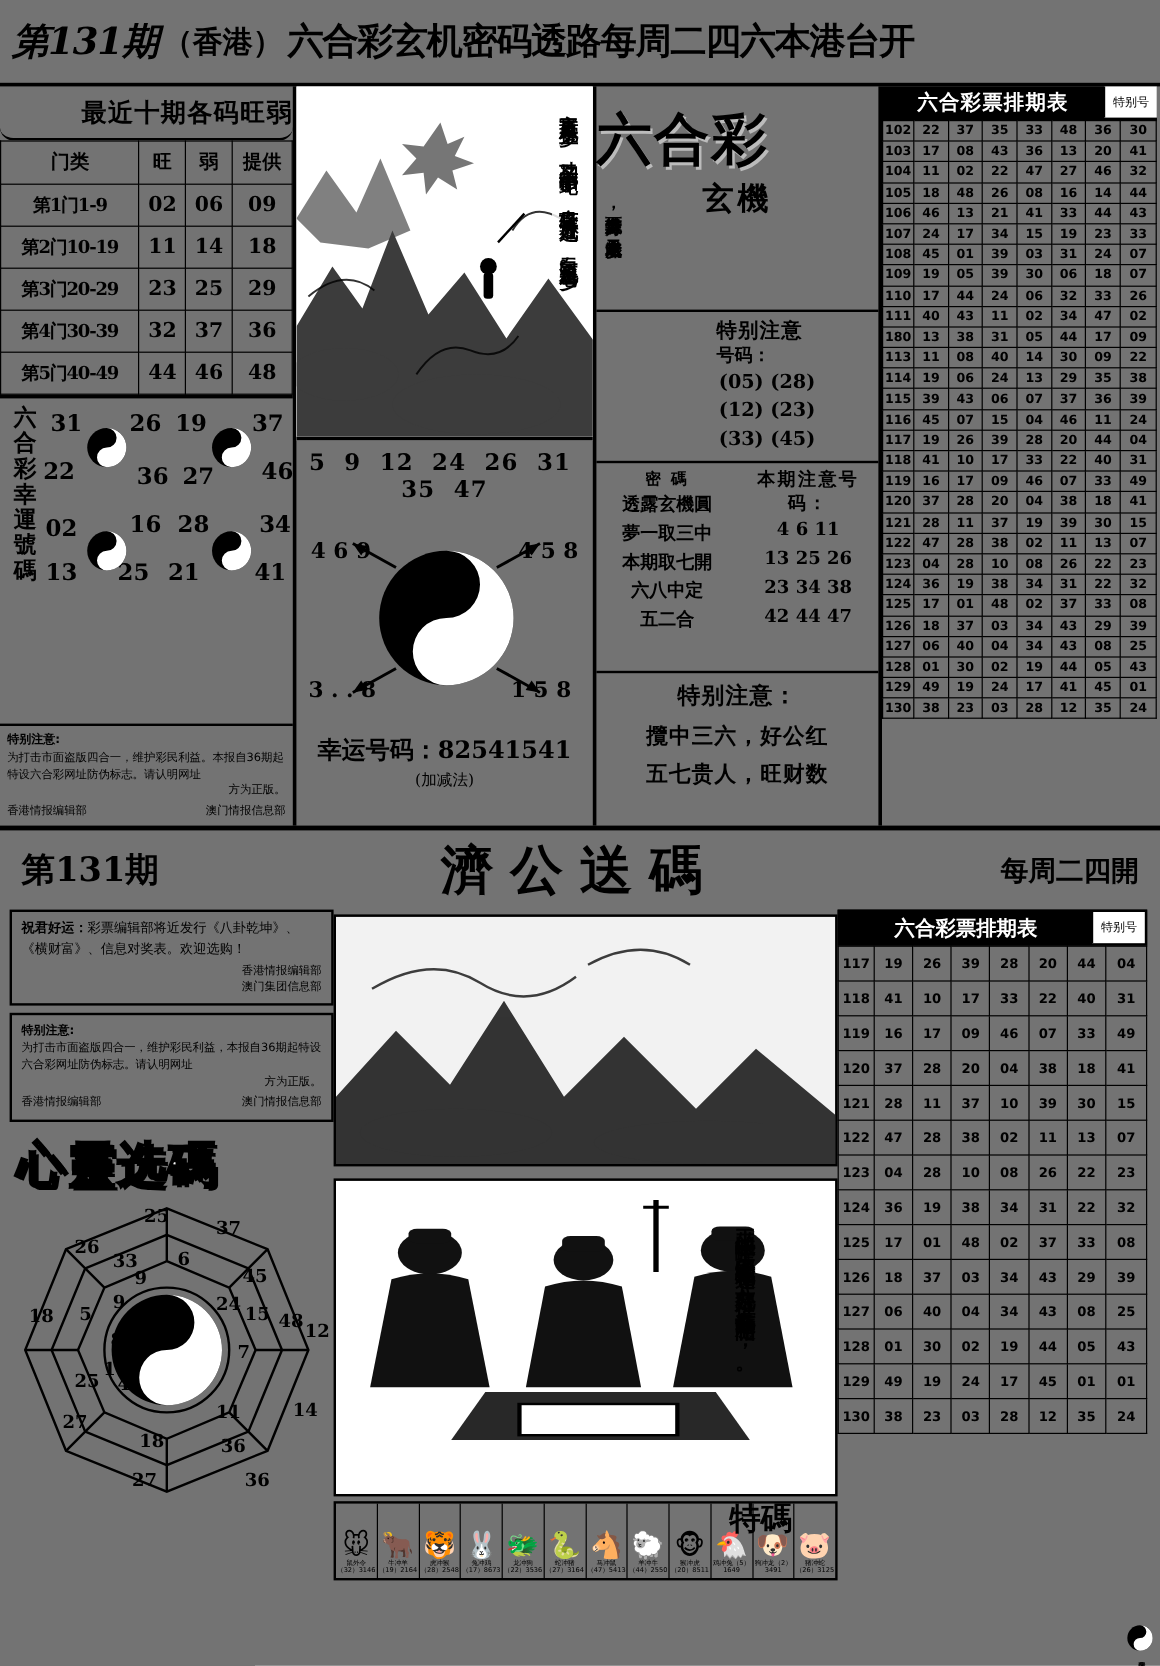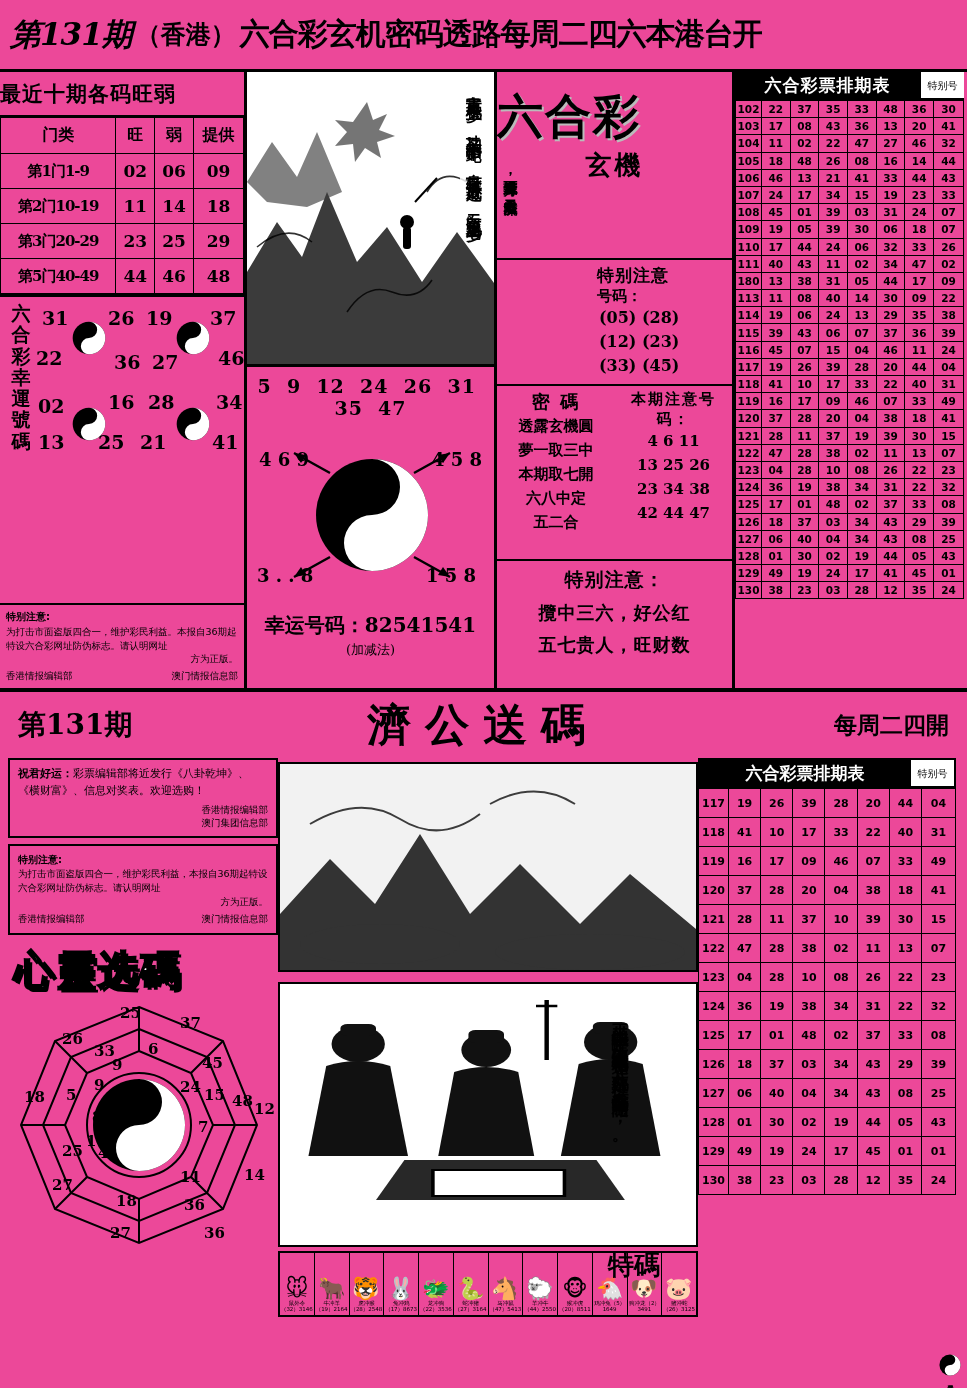--- a/index.html
+++ b/index.html
@@ -4,21 +4,21 @@
 <style>
   * { box-sizing: border-box; }
   body {
     margin: 0;
     padding: 0;
     width: 967px;
     background: #ffffff;
     font-family: "DejaVu Sans", sans-serif;
     color: #000;
   }
-  .page { width: 967px; height: 1388px; position: relative; background:#ec4899; }
+  .page { width: 967px; height: 1388px; position: relative; background:#737373; }
 
   
   .top-header {
     height: 72px;
     display: flex;
     align-items: center;
     padding: 0 10px;
     border-bottom: 3px solid #000;
   }
   .hdr-issue {
@@ -52,27 +52,28 @@
     height: 620px;
   }
   .col-a { width: 247px; border-right: 3px solid #000; display:flex; flex-direction:column;}
   .col-b { width: 250px; border-right: 3px solid #000; display:flex; flex-direction:column;}
   .col-c { width: 238px; border-right: 3px solid #000; display:flex; flex-direction:column;}
   .col-d { width: 229px; }
 
   
   .tblbox { border-bottom: 3px solid #000; }
   .tbl-title {
-    text-align: left;
+    text-align: right;
     font-family: Liberation Serif, serif;
     font-weight: bold;
     font-size: 21px;
     padding: 8px 0 7px;
     border-bottom: 2px solid #000;
     letter-spacing: 1px;
+    border-radius: 11px;
   }
   table.grid { border-collapse: collapse; width: 100%; }
   table.grid td, table.grid th {
     border: 1.5px solid #000;
     text-align: center;
     font-family: "DejaVu Serif", serif;
     font-weight: bold;
     font-size: 17px;
     padding: 7px 2px;
   }
@@ -167,21 +168,21 @@
     height: 86px;
   }
   .special-notice { padding: 4px 6px 6px 100px; }
   .sn-title { font-family:"DejaVu Serif",serif; font-weight:bold; font-size:17px; letter-spacing:1px;}
   .sn-line { font-family:"DejaVu Serif",serif; font-weight:bold; font-size:15px; }
   .sn-nums { font-family:"DejaVu Serif",serif; font-weight:bold; font-size:16px; line-height:1.5; padding-left:2px;}
 
   .mima-box { border-top: 2px solid #000; display:flex; height: 175px;}
   .mima-l { width: 118px; border-right: 0; padding: 4px 2px; text-align:center;}
   .mima-r { flex:1; padding: 4px 2px; text-align:center;}
-  .mima-h { font-family:"DejaVu Serif",serif; font-weight:bold; font-size:18px; letter-spacing:2px;}
+  .mima-h { font-family:"DejaVu Serif",serif; font-weight:bold; font-size:13px; letter-spacing:2px;}
   .mima-t { font-family:"DejaVu Serif",serif; font-weight:bold; font-size:15px; line-height:1.6;}
   .poem-box { border-top: 2px solid #000; padding: 6px 4px; text-align:center;}
   .poem-h { font-family:"DejaVu Serif",serif; font-weight:bold; font-size:19px; letter-spacing:1px;}
   .poem-l { font-family:"DejaVu Serif",serif; font-weight:bold; font-size:18px; padding-top:8px; letter-spacing:1px;}
 
   
   .sched-head {
     display:flex; align-items:center; border-bottom:2px solid #000;
     background:#000; color:#fff; height: 28px;
   }
@@ -305,20 +306,26 @@
             <td class="rowlabel">第2门10-19</td>
             <td>11</td>
             <td>14</td>
             <td>18</td>
           </tr>
           <tr>
             <td class="rowlabel">第3门20-29</td>
             <td>23</td>
             <td>25</td>
             <td>29</td>
+          </tr>
+          <tr>
+            <td class="rowlabel">第4门30-39</td>
+            <td>32</td>
+            <td>37</td>
+            <td>36</td>
           </tr>
           <tr>
             <td class="rowlabel">第5门40-49</td>
             <td>44</td>
             <td>46</td>
             <td>48</td>
           </tr>
         </tbody>
           </table>
       </div>

